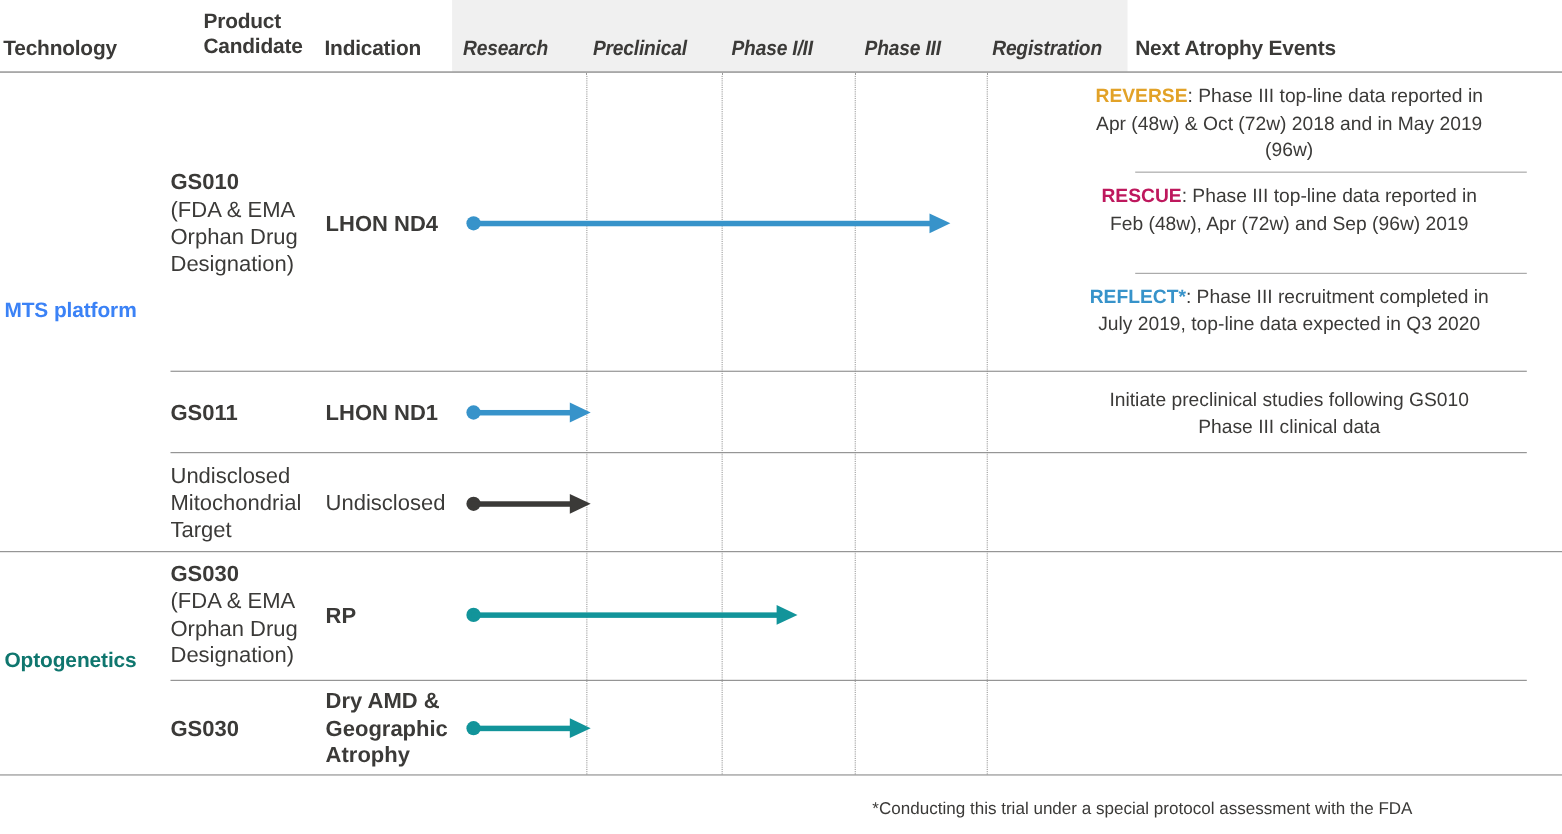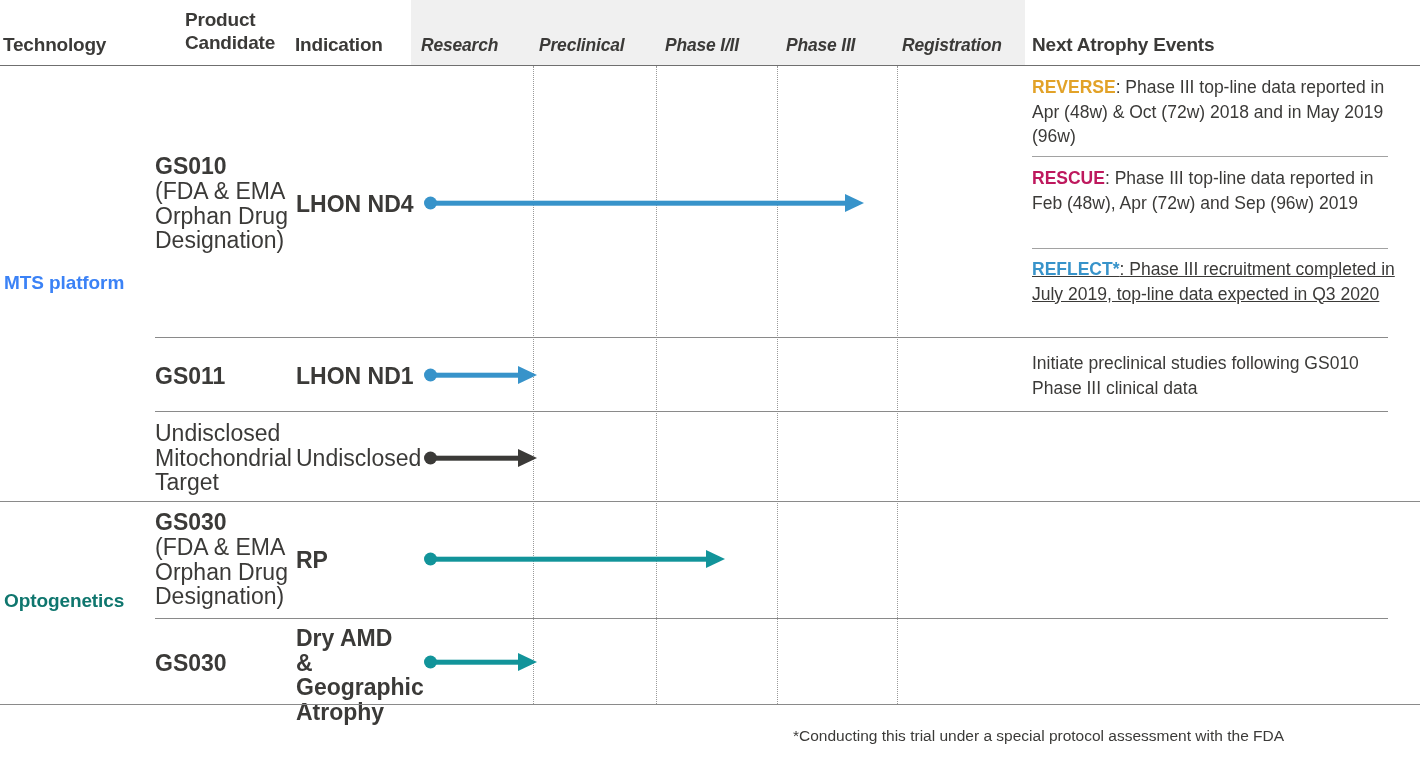--- a/index.html
+++ b/index.html
@@ -87,21 +87,21 @@
     font-weight: bold;
     font-size: 19px;
     letter-spacing: -0.1px;
   }
   #tech-mts  { left: 4px;  top: 272px; color: #3b82f6; }
   #tech-opto { left: 4px;  top: 590px; color: #0f766e; }
 
   
   .cell {
     position: absolute;
-    font-size: 23px;
+    font-size: 20px;
     line-height: 24.5px;
     color: #3b3a38;
   }
   .cell.b { font-weight: bold; }
   .prodcol { left: 155px; width: 135px; }
   .indcol  { left: 296px; width: 118px; }
 
   
   .arrow { position: absolute; }
   .arrow .dot {
@@ -126,25 +126,26 @@
     width: 0;
     height: 0;
     border-top: 9.5px solid transparent;
     border-bottom: 9.5px solid transparent;
     transform: translateY(-50%);
   }
 
   
   .events-cell {
     position: absolute;
-    left: 1032px;
+    left: 987px;
     width: 370px;
     font-size: 17.5px;
     line-height: 24.6px;
     color: #3b3a38;
+    text-align: center;
   }
   .events-cell .tag { font-weight: bold; }
   .tag-reverse { color: #e2a228; }
   .tag-rescue  { color: #be185d; }
   .tag-reflect { color: #3793ca; }
   .tag-pioneer { color: #cc3b36; }
 
   .evt-rule {
     position: absolute;
     left: 1032px;
@@ -212,21 +213,21 @@
   <div class="events-cell" style="top:75px;">
     <span class="tag tag-reverse">REVERSE</span><span>: Phase III top-line data reported in Apr (48w) &amp; Oct (72w) 2018 and in May 2019 (96w)</span>
   </div>
   <div class="evt-rule" style="top:156px;"></div>
 
   <div class="events-cell" style="top:166px;">
     <span class="tag tag-rescue">RESCUE</span><span>: Phase III top-line data reported in Feb (48w), Apr (72w) and Sep (96w) 2019</span>
   </div>
   <div class="evt-rule" style="top:248px;"></div>
 
-  <div class="events-cell" style="top:257px;text-decoration:underline;">
+  <div class="events-cell" style="top:257px;">
     <span class="tag tag-reflect">REFLECT*</span><span>: Phase III recruitment completed in July 2019, top-line data expected in Q3 2020</span>
   </div>
 
   <div class="rule" style="left:155px; width:1233px; top:337px;"></div>
 
   <div class="cell b prodcol" style="top:364px;">GS011</div>
   <div class="cell b indcol" style="top:364px;">LHON ND1</div>
 
   <div class="arrow" style="left:424px; top:365px; width:112px; height:20px;">
     <div class="dot" style="background:#3793ca;"></div>

